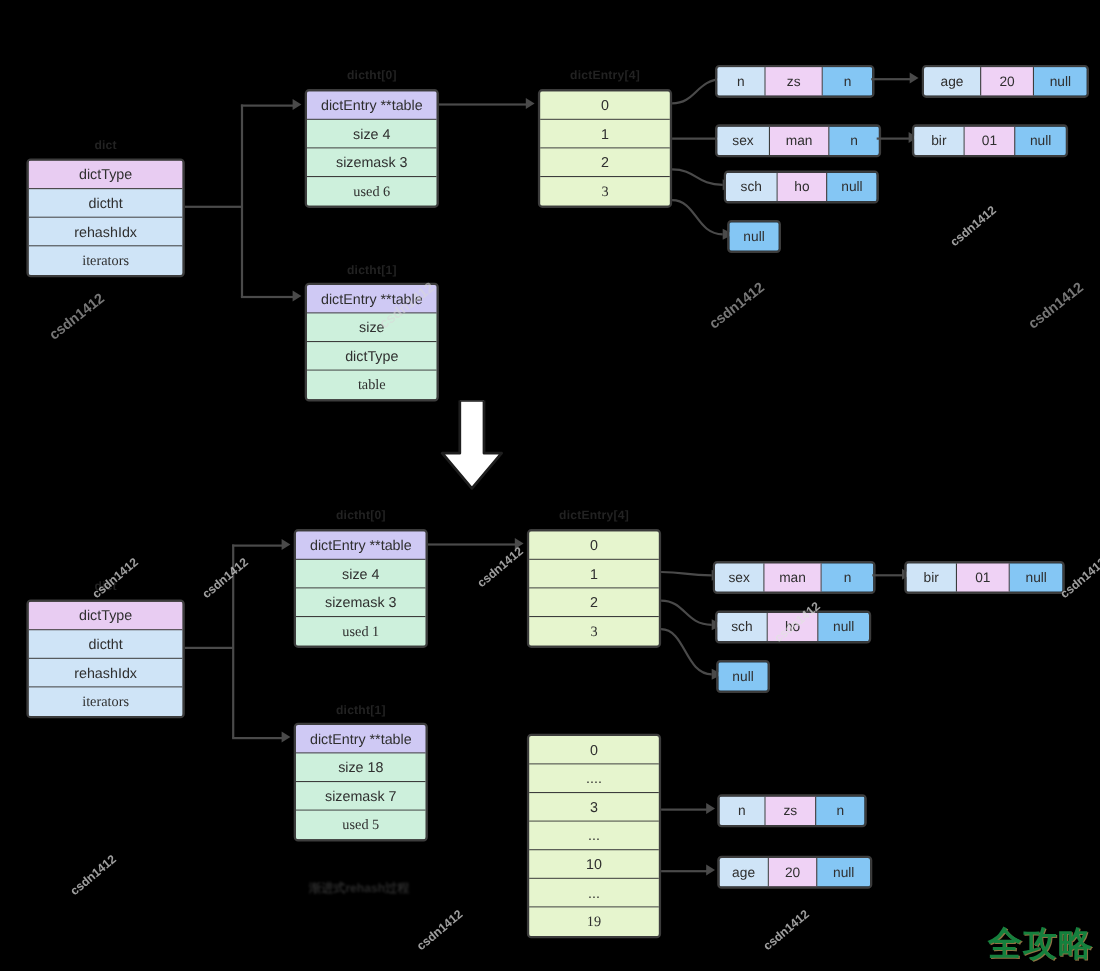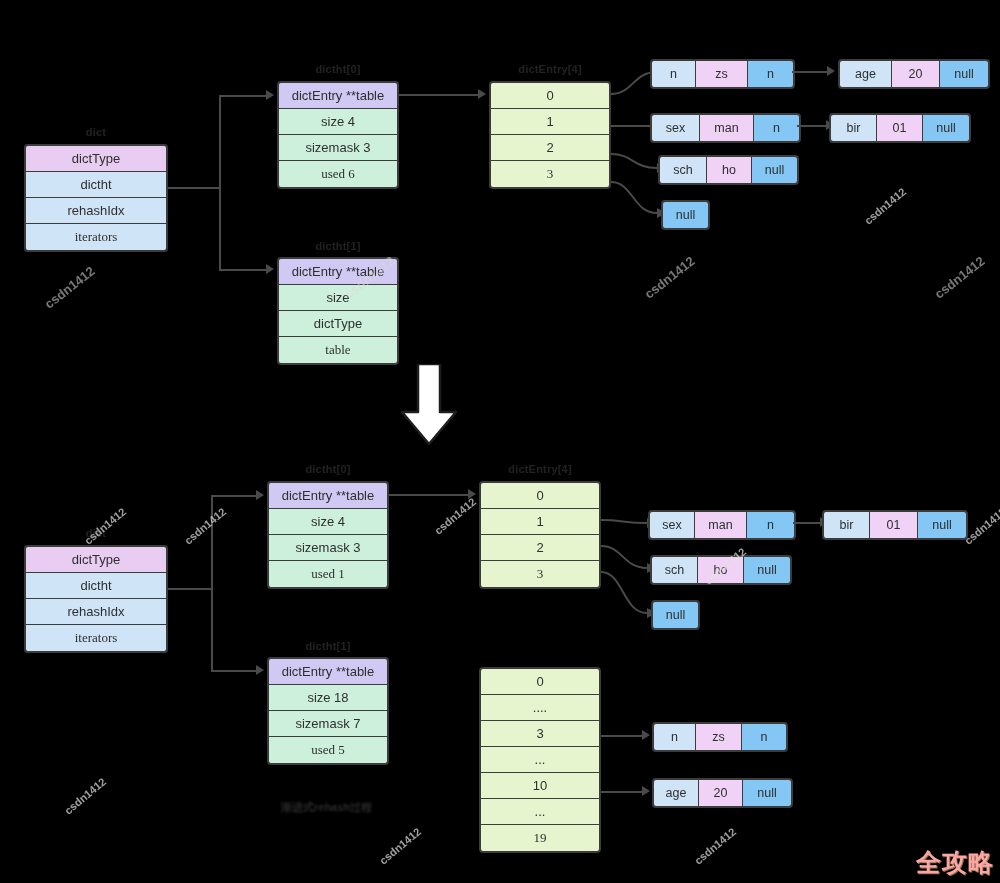--- a/index.html
+++ b/index.html
@@ -49,21 +49,21 @@
         line-height:18px;filter:blur(0.7px);}
   .subcap{position:absolute;font-size:11px;color:#2a2a2a;font-weight:bold;filter:blur(0.9px);}
 
   
   .wm{position:absolute;color:#d9d9d9;font-size:13px;font-weight:bold;
       transform:rotate(-38deg);opacity:.55;white-space:nowrap;pointer-events:none;}
   .wm-sm{position:absolute;color:#e2e2e2;font-size:11px;font-weight:bold;
       transform:rotate(-40deg);opacity:.7;white-space:nowrap;pointer-events:none;}
 
   
-  .logo{position:absolute;right:6px;bottom:4px;font-size:25px;font-weight:bold;color:#fca5a5;
+  .logo{position:absolute;right:6px;bottom:4px;font-size:31px;font-weight:bold;color:#15803d;
         letter-spacing:1px;text-shadow:1px 1px 0 #8e7343;text-align:center;}
 </style>
 </head>
 <body>
 
 <div id="canvas">
 
   <div class="caption" style="left:24px;top:126px;width:144px;">dict</div>
   <div class="struct" style="left:24px;top:144px;width:144px;">
     <div class="row purple">dictType</div>

